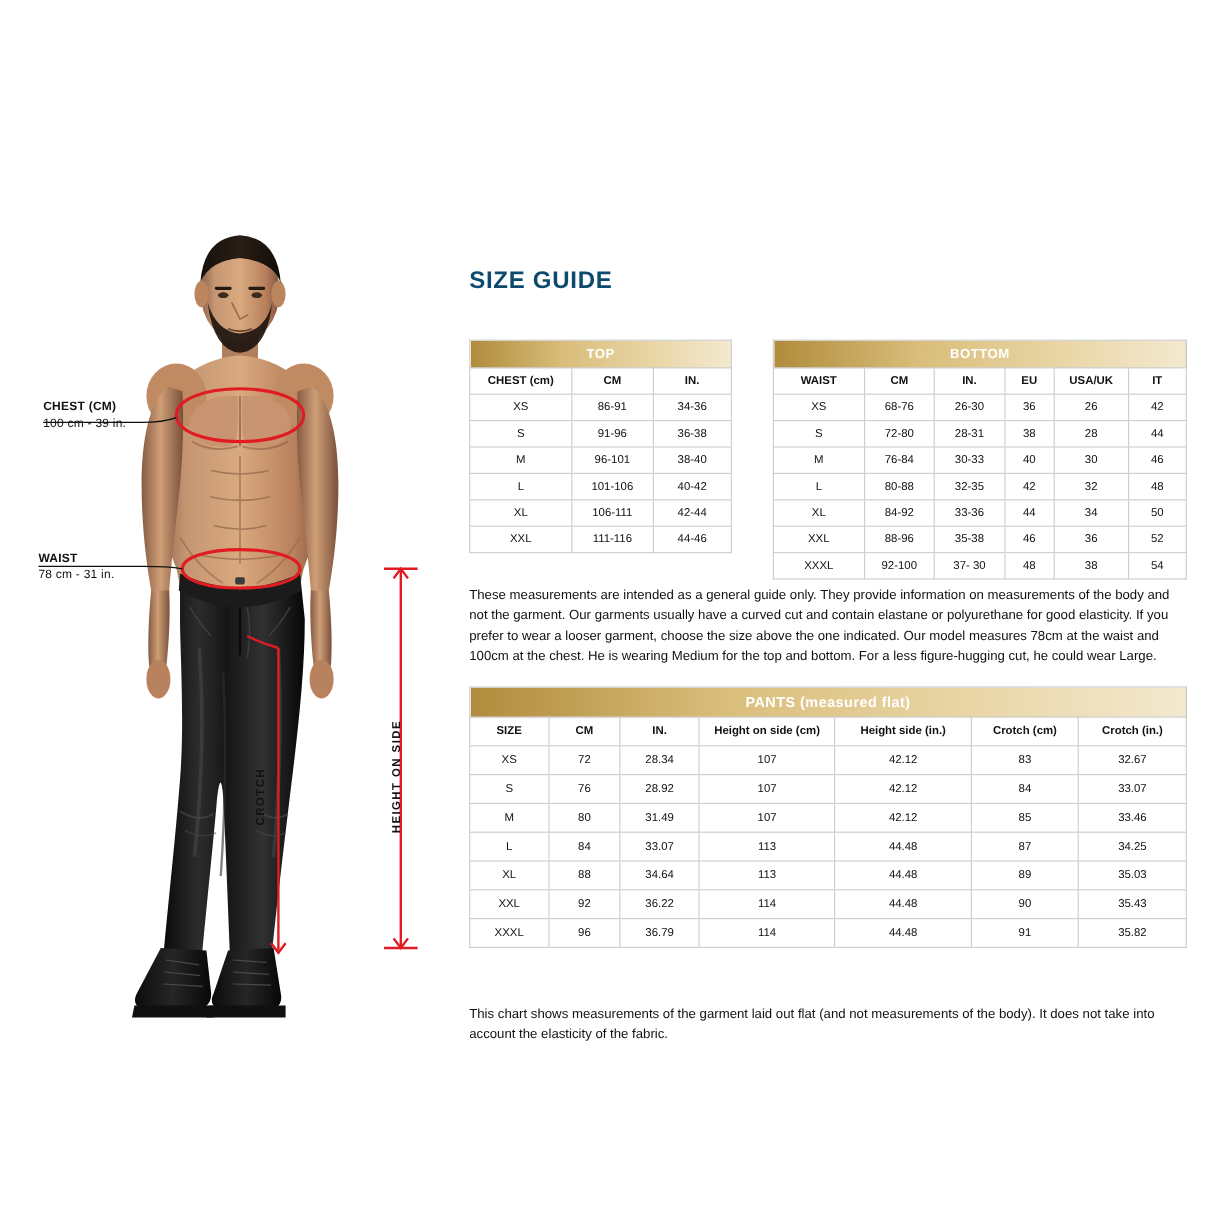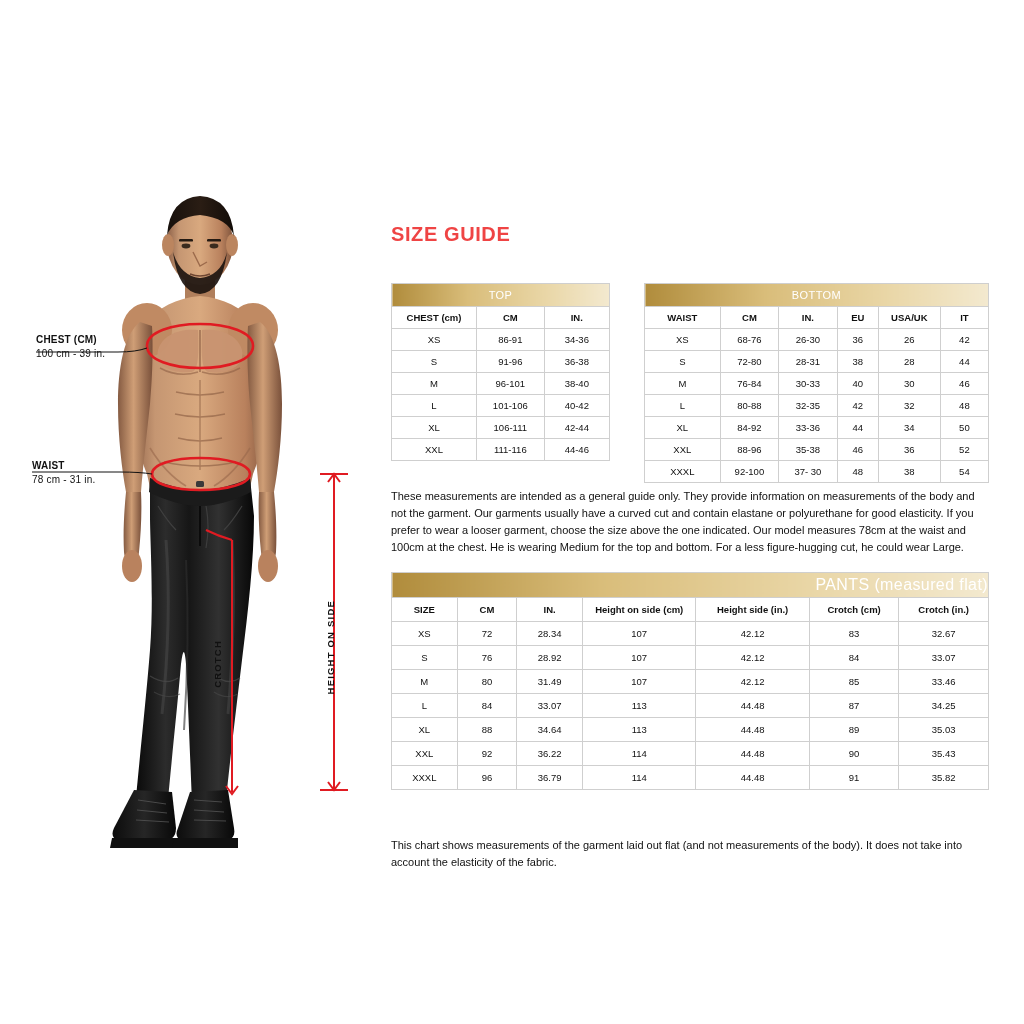--- a/index.html
+++ b/index.html
@@ -67,40 +67,40 @@
     height: 1024px;
   }
 
   #page-title {
     position: absolute;
     left: 1px;
     top: 223px;
     font-size: 20px;
     font-weight: bold;
     letter-spacing: 0.6px;
-    color: #ef4444;
+    color: #0c4a6e;
   }
 
   table {
     border-collapse: collapse;
     font-size: 9.5px;
     color: #111;
   }
   table td, table th {
     border: 1px solid #cfcfcf;
     padding: 0;
     height: 21px;
     text-align: center;
     font-weight: normal;
     vertical-align: middle;
   }
   .tbl-caption td {
     background: linear-gradient(to right, #b08c3c 0%, #d9bd7a 35%, #e9d6a6 70%, #f3e9cf 100%);
     color: #ffffff;
-    font-weight: normal;
+    font-weight: bold;
     font-size: 11px;
     letter-spacing: 0.4px;
     border: 1px solid #cfcfcf;
     height: 22px;
   }
   .tbl-head td {
     font-weight: bold;
     font-size: 9.5px;
     background: #ffffff;
   }
@@ -118,21 +118,21 @@
     width: 345px;
   }
   #table-pants {
     position: absolute;
     left: 1px;
     top: 572px;
     width: 598px;
   }
 
   #table-pants td { height: 23px; }
-  #table-pants .tbl-caption td { height: 24px; font-size: 16px; text-align: right; }
+  #table-pants .tbl-caption td { height: 24px; font-size: 12px; }
 
   .note {
     position: absolute;
     font-size: 11px;
     line-height: 1.55;
     color: #111;
     width: 600px;
   }
   #note-general { left: 1px; top: 488px; }
   #note-flat { left: 1px; top: 789px; margin-top: 48px; }

